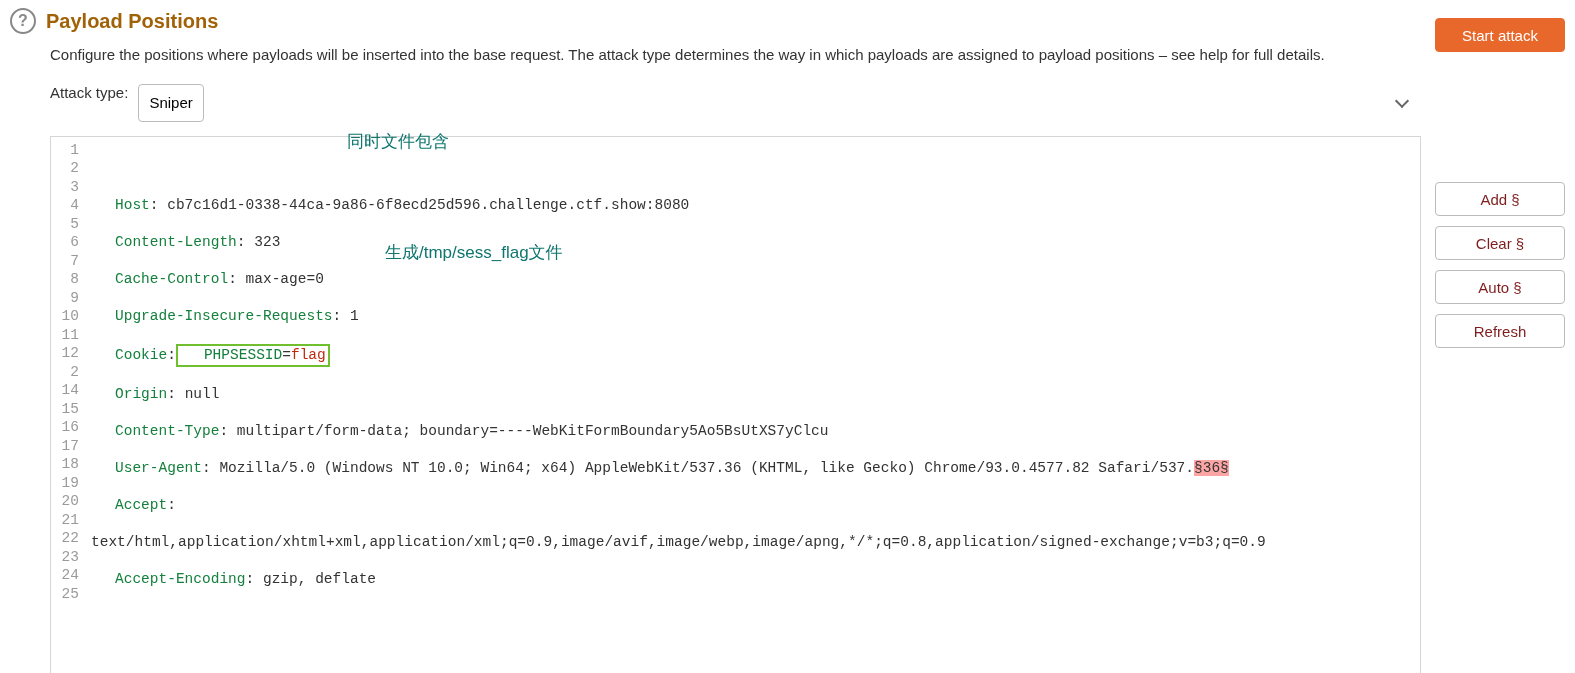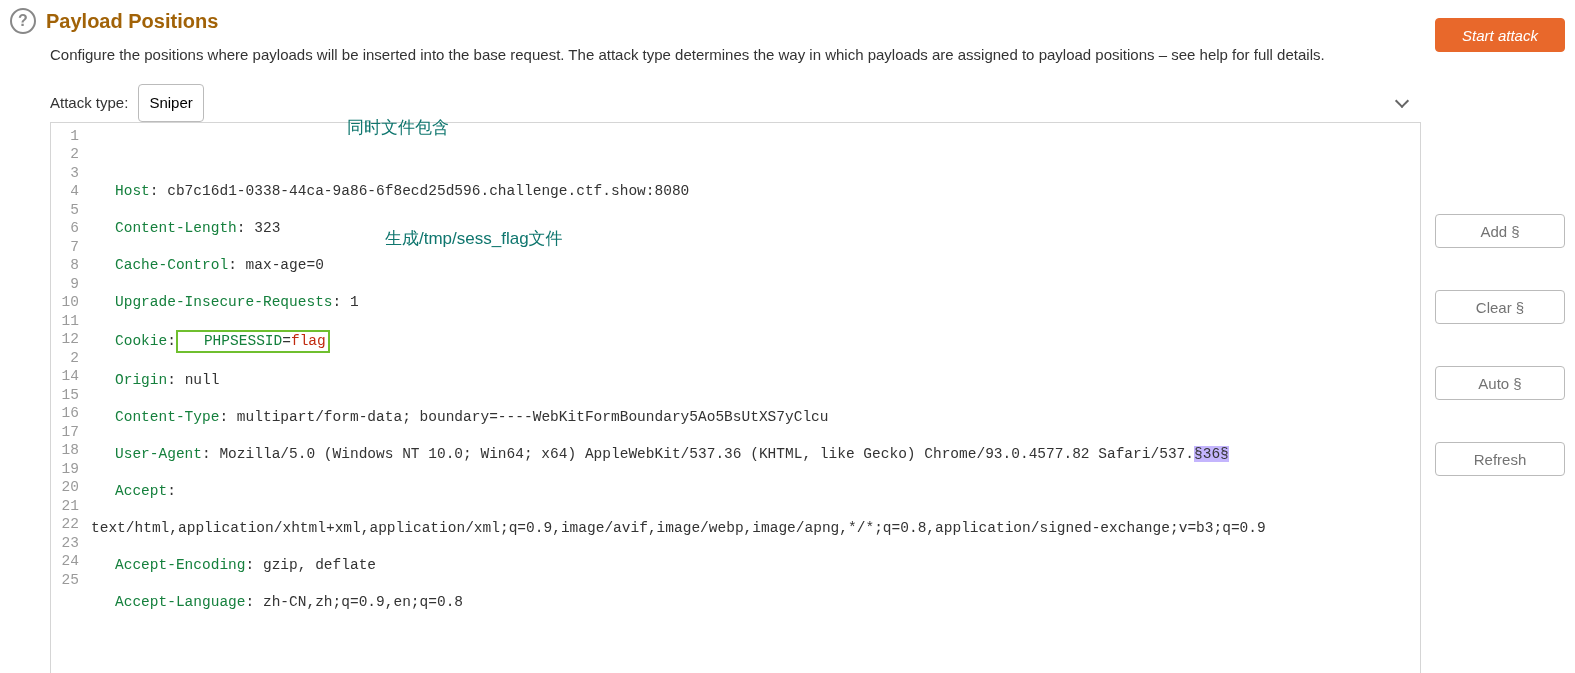--- a/index.html
+++ b/index.html
@@ -6,42 +6,42 @@
   body { font-family: Arial, Helvetica, sans-serif; font-size: 14px; color: #333; background: #fff; }
   .container { display: flex; padding: 8px 10px; }
   .left-col { flex: 1; min-width: 0; }
   .right-col { width: 130px; margin-left: 14px; display: flex; flex-direction: column; gap: 10px; padding-top: 10px; }
 
   .heading-row { display: flex; align-items: center; gap: 10px; }
   .help-circle { width: 26px; height: 26px; border: 2px solid #888; border-radius: 50%; display: flex; align-items: center; justify-content: center; color: #888; font-size: 16px; font-weight: bold; cursor: pointer; }
   .heading { color: #a16207; font-size: 20px; font-weight: 600; }
   .description { margin: 10px 0 18px 40px; color: #333; font-size: 15px; line-height: 1.45; }
 
-  .attack-type-row { display: flex; align-items: center; gap: 10px; margin-left: 40px; }
+  .attack-type-row { display: flex; gap: 10px; margin-left: 40px; margin-bottom: 14px; }
   .attack-type-label { font-size: 15px; }
   .attack-type-select { flex: 1; height: 38px; border: 1px solid #bbb; border-radius: 4px; padding: 0 10px; font-size: 15px; background: #fff; appearance: none; -webkit-appearance: none; position: relative; }
   .select-wrap { flex: 1; position: relative; }
   .select-wrap::after { content: ""; position: absolute; right: 14px; top: 50%; width: 8px; height: 8px; border-right: 2px solid #666; border-bottom: 2px solid #666; transform: translateY(-70%) rotate(45deg); pointer-events: none; }
 
   .editor-wrap { position: relative; margin-left: 40px; border: 1px solid #d5d5d5; background: #fff; }
   .gutter { position: absolute; left: 0; top: 0; bottom: 0; width: 34px; background: #fff; text-align: right; padding: 4px 6px 4px 0; font-family: "Courier New", Courier, monospace; font-size: 14.5px; line-height: 18.5px; color: #9a9a9a; }
   .code { margin-left: 34px; padding: 4px 6px; font-family: "Courier New", Courier, monospace; font-size: 14.5px; line-height: 18.5px; white-space: pre-wrap; word-break: break-all; position: relative; }
   .code-line { min-height: 18.5px; }
   .hk { color: #15803d; margin-left: 24px; }
   .hv { color: #c0290e; }
-  .payload-marker { background: #c4b5fd; }
+  .payload-marker { background: #fca5a5; }
 
   .green-box { border: 2px solid #6fbf2f; padding: 0 2px; display: inline-block; }
   .annotation { position: absolute; color: #0f766e; font-size: 17px; font-family: Arial, sans-serif; pointer-events: none; }
   .anno1 { top: -4px; left: 262px; }
   .anno2 { top: 107px; left: 300px; }
 
   .btn { height: 34px; border-radius: 4px; font-size: 15px; cursor: pointer; display: flex; align-items: center; justify-content: center; }
-  .btn-primary { background: #e8682b; color: #fff; border: 1px solid #e8682b; font-style: italic; }
-  .btn-secondary { background: #fff; color: #737373; border: 1px solid #bbb; margin-top: 32px; }
+  .btn-primary { background: #e8682b; color: #fff; border: 1px solid #e8682b; }
+  .btn-secondary { background: #fff; color: #7f1d1d; border: 1px solid #bbb; }
 </style>
 </head>
 <body>
 
 <div class="container">
   <div class="left-col">
     <div class="heading-row">
       <div class="help-circle">?</div>
       <div class="heading">Payload Positions</div>
     </div>
@@ -92,21 +92,20 @@
 <div class="code-line"><span class="hk">Content-Length</span>: <span>323</span></div>
 <div class="code-line"><span class="hk">Cache-Control</span>: <span>max-age=0</span></div>
 <div class="code-line"><span class="hk">Upgrade-Insecure-Requests</span>: <span>1</span></div>
 <div class="code-line"><span class="hk">Cookie</span>:<span class="green-box"><span class="hk">PHPSESSID</span>=<span class="hv">flag</span></span></div>
 <div class="code-line"><span class="hk">Origin</span>: <span>null</span></div>
 <div class="code-line"><span class="hk">Content-Type</span>: <span>multipart/form-data; boundary=----WebKitFormBoundary5Ao5BsUtXS7yClcu</span></div>
 <div class="code-line"><span class="hk">User-Agent</span>: <span>Mozilla/5.0 (Windows NT 10.0; Win64; x64) AppleWebKit/537.36 (KHTML, like Gecko) Chrome/93.0.4577.82 Safari/537.</span><span class="payload-marker">§36§</span></div>
 <div class="code-line"><span class="hk">Accept</span>:</div>
 <div class="code-line"><span>text/html,application/xhtml+xml,application/xml;q=0.9,image/avif,image/webp,image/apng,*/*;q=0.8,application/signed-exchange;v=b3;q=0.9</span></div>
 <div class="code-line"><span class="hk">Accept-Encoding</span>: <span>gzip, deflate</span></div>
-<div class="code-line"><span class="hk">Accept-Language</span>: <span>zh-CN,zh;q=0.9,en;q=0.8</span></div>
 
 
 
 
 
 
 
 
 
 

